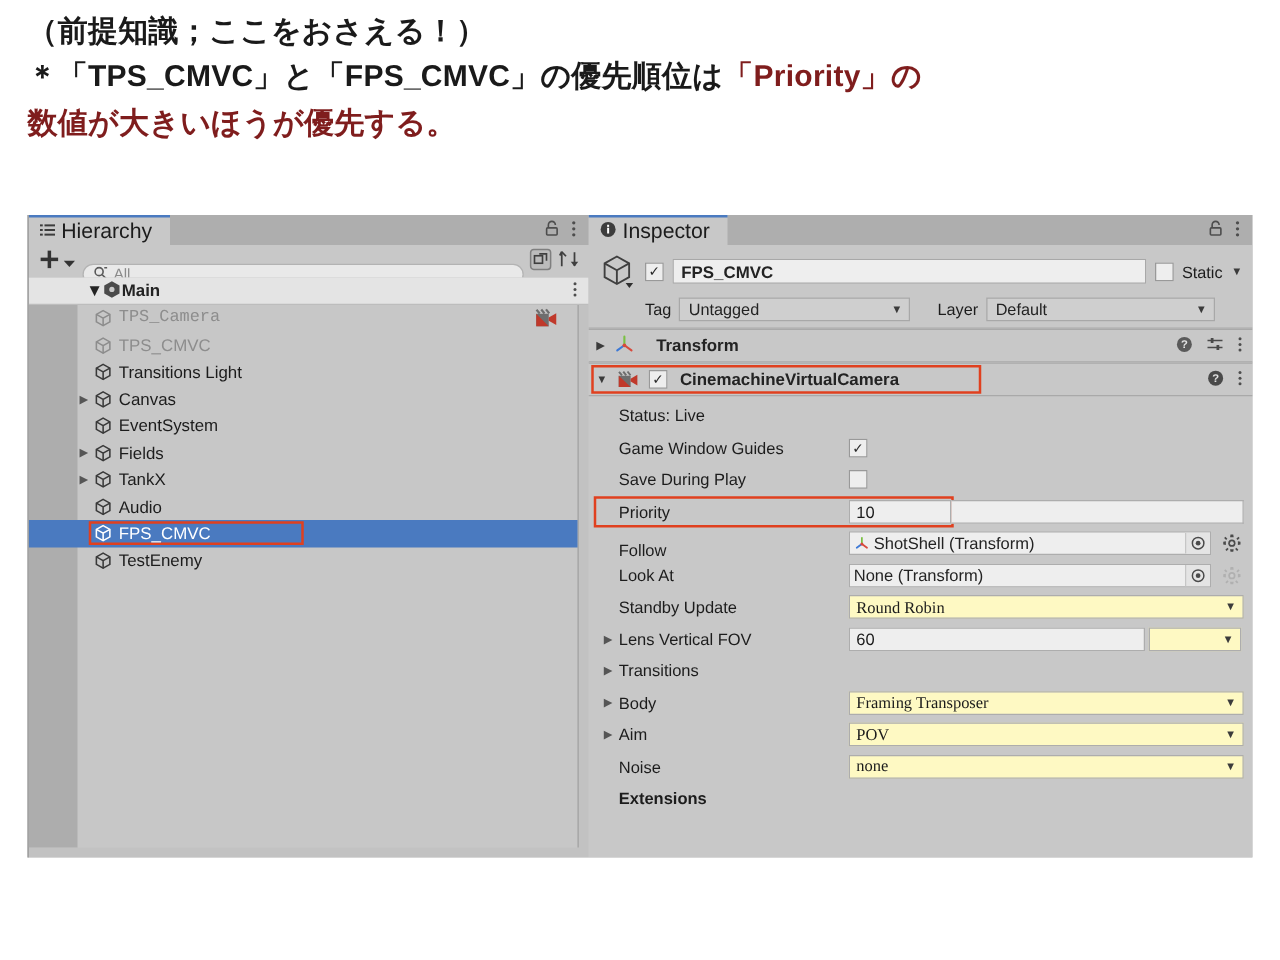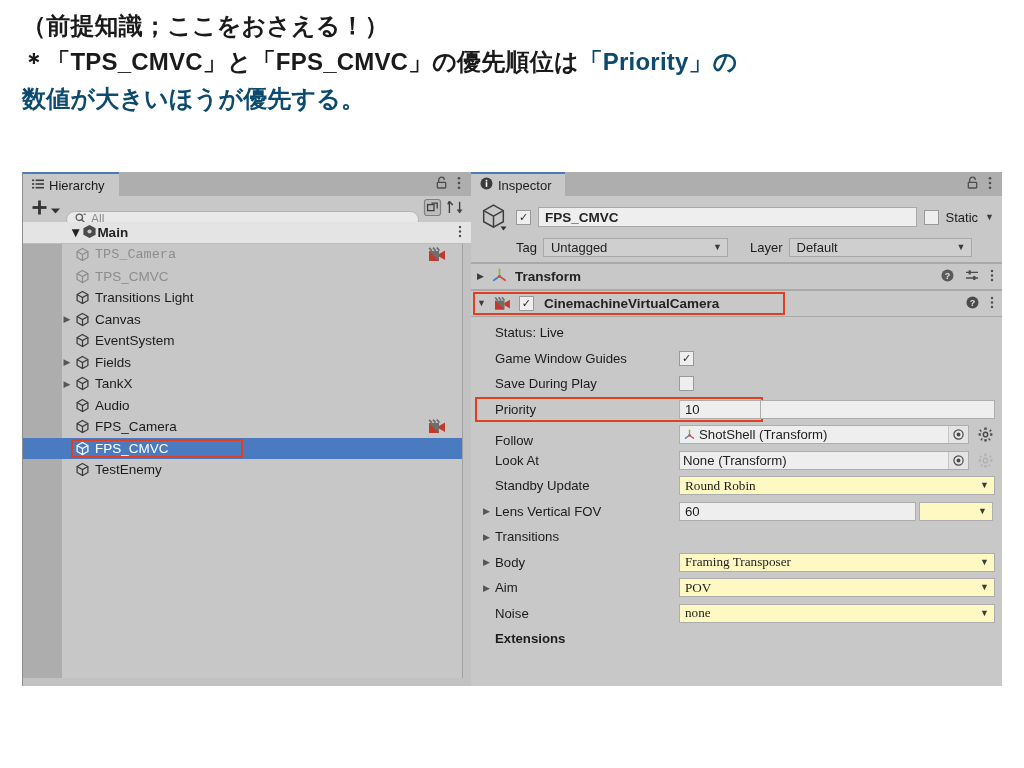--- a/index.html
+++ b/index.html
@@ -10,21 +10,21 @@
   }
   #root{position:relative;width:1024px;height:768px;}
 
   
   .headline{
     position:absolute;left:22px;top:8px;width:980px;
     font-size:24px;font-weight:bold;color:#1a1a1a;line-height:1.52;
     letter-spacing:.2px;
   }
   .headline .ln{display:block;white-space:nowrap;}
-  .accent{color:#0c4a6e;}
+  .accent{color:#7f1d1d;}
 
   
   .editor{
     position:absolute;left:22px;top:172px;width:980px;height:514px;
     background:#c8c8c8;
     font-size:13px;color:#232323;
     border-left:1px solid #8d8d8d;
     box-sizing:border-box;
     overflow:hidden;
   }
@@ -36,21 +36,21 @@
 
   
   .tabbar{
     position:relative;height:24px;background:#aeaeae;
     display:flex;align-items:stretch;
   }
   .tab{
     display:flex;align-items:center;gap:5px;
     padding:0 14px 0 9px;background:#c8c8c8;
     border-top:2px solid #4a7ac0;
-    font-size:13px;color:#1c1c1c;
+    font-size:17px;color:#1c1c1c;
     box-sizing:border-box;height:24px;
   }
   .tabbar .spacer{flex:1;}
   .tab-right{display:flex;align-items:center;gap:10px;padding-right:10px;}
 
   
   .hier-toolbar{
     height:26px;background:#c8c8c8;display:flex;align-items:center;
     gap:4px;padding:0 6px;border-bottom:1px solid #b2b2b2;
   }
@@ -370,37 +370,20 @@
                 <span class="cube" style="position:relative;z-index:2;">
                   <svg width="15" height="15" viewBox="0 0 15 15">
                     <g fill="none" stroke="#3a3a3a" stroke-width="1.25">
                       <path d="M7.5 1.5l5.4 3v6l-5.4 3-5.4-3v-6z"></path>
                       <path d="M2.1 4.5l5.4 3 5.4-3M7.5 7.5v6"></path>
                     </g>
                   </svg>
                 </span>
                 <span style="position:relative;z-index:2;">Audio</span>
               </div>
-              <div class="row">
-                <span class="cube" style="position:relative;z-index:2;">
-                  <svg width="15" height="15" viewBox="0 0 15 15">
-                    <g fill="none" stroke="#3a3a3a" stroke-width="1.25">
-                      <path d="M7.5 1.5l5.4 3v6l-5.4 3-5.4-3v-6z"></path>
-                      <path d="M2.1 4.5l5.4 3 5.4-3M7.5 7.5v6"></path>
-                    </g>
-                  </svg>
-                </span>
-                <span style="position:relative;z-index:2;">FPS_Camera</span>
-                <span class="cm-icon"><svg width="21" height="17" viewBox="0 0 21 17">
-                    <path d="M2 5h10v10H2z" fill="#6e6e6e"></path>
-                    <path d="M12 8l6-3.5v9.5L12 10.5z" fill="#c0392b"></path>
-                    <path d="M2 5l10 10H2z" fill="#c0392b"></path>
-                    <path d="M2.2 1.8l2.6 3M6 1.6l2.6 3.2M9.8 1.5l2.6 3.2" stroke="#6e6e6e" stroke-width="1.8"></path>
-                  </svg></span>
-              </div>
               <div class="row sel">
                 <div class="redbox-row"></div>
                 <span class="cube" style="position:relative;z-index:2;">
                   <svg width="15" height="15" viewBox="0 0 15 15">
                     <g fill="none" stroke="#ffffff" stroke-width="1.25">
                       <path d="M7.5 1.5l5.4 3v6l-5.4 3-5.4-3v-6z"></path>
                       <path d="M2.1 4.5l5.4 3 5.4-3M7.5 7.5v6"></path>
                     </g>
                   </svg>
                 </span>
@@ -497,21 +480,21 @@
           <span>
             <svg width="17" height="17" viewBox="0 0 17 17">
               <g stroke-width="1.7" fill="none" stroke-linecap="round">
                 <path d="M8.5 9.2V2.3" stroke="#7ac043"></path>
                 <path d="M8.5 9.2L2.8 13.3" stroke="#3d79d6"></path>
                 <path d="M8.5 9.2L14.2 13.3" stroke="#d84a3c"></path>
               </g>
               <circle cx="8.5" cy="9.2" r="1.5" fill="#d84a3c"></circle>
             </svg>
           </span>
-          <span style="">Transform</span>
+          <span style="margin-left:10px;">Transform</span>
           <span class="right">
             <span>
               <svg width="13" height="13" viewBox="0 0 13 13">
                   <circle cx="6.5" cy="6.5" r="6" fill="#5a5a5a"></circle>
               <text x="6.5" y="9.7" font-size="9" font-family="Liberation Sans, sans-serif" fill="#e3e3e3" text-anchor="middle" font-weight="bold">?</text>
                 </svg>
             </span>
             <span>
               <svg width="14" height="13" viewBox="0 0 14 13">
                   <g stroke="#4a4a4a" stroke-width="1.3" fill="none">

